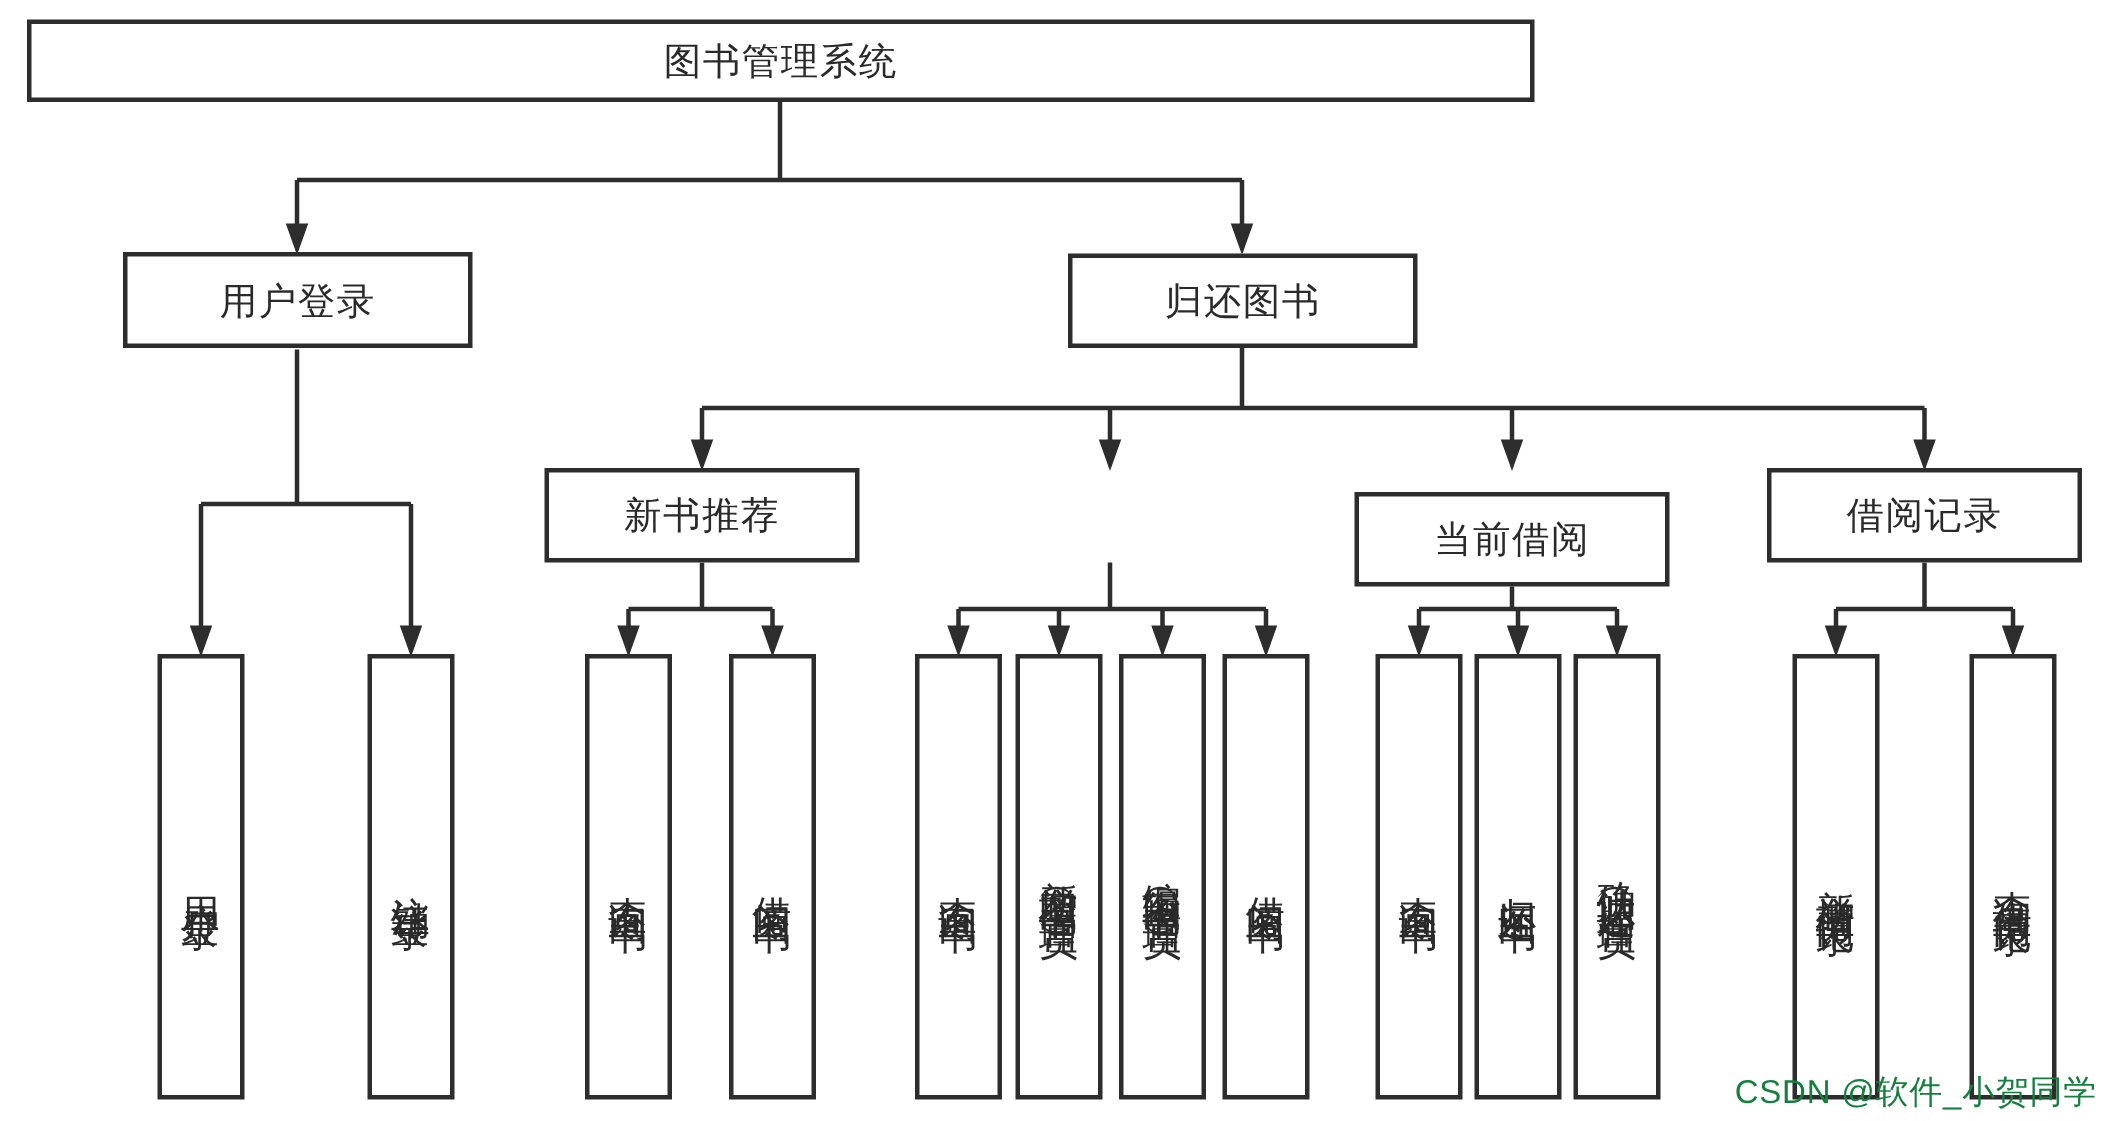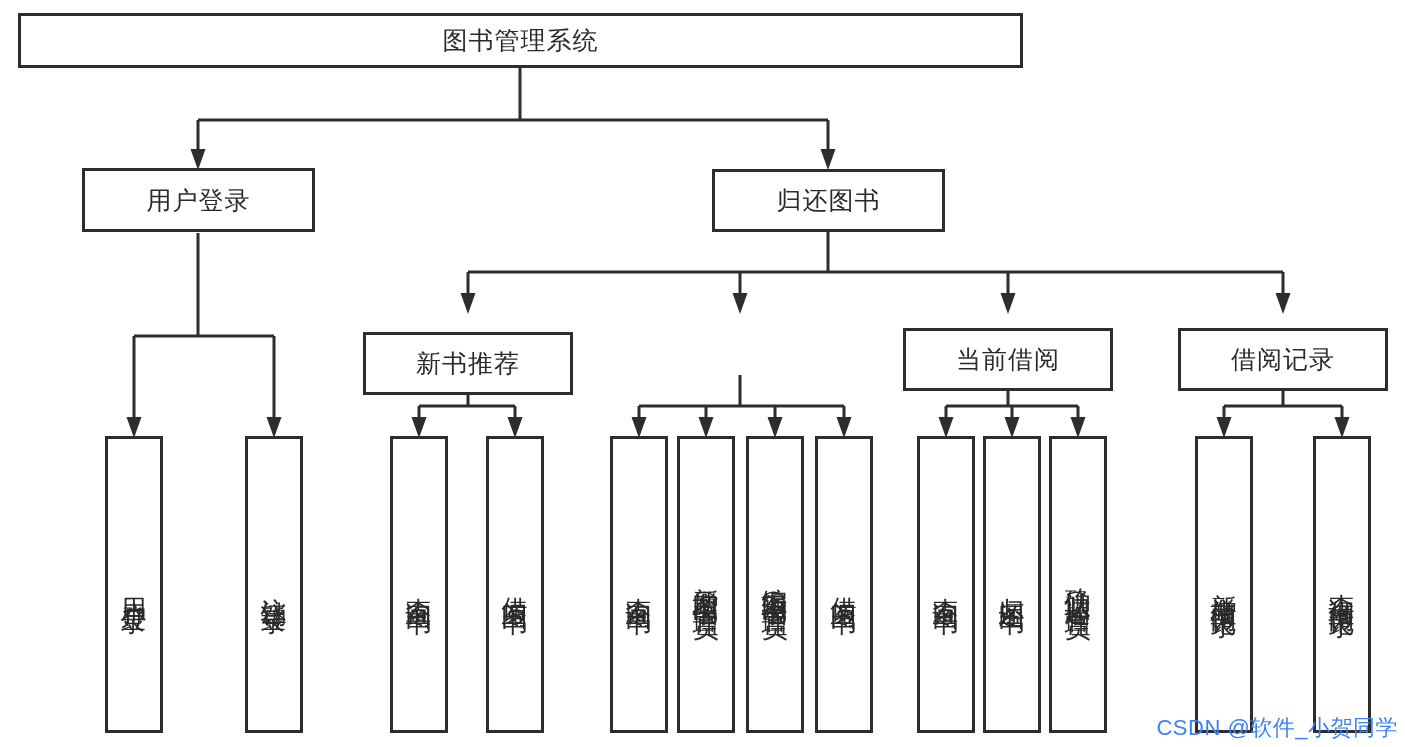--- a/index.html
+++ b/index.html
@@ -28,21 +28,21 @@
     writing-mode:vertical-rl;
     text-orientation:mixed;
     font-size:26px;
     letter-spacing:4px;
     line-height:1;
   }
   .watermark{
     position:absolute;
     right:7px;bottom:4px;
     font-size:22px;
-    color:#3b82f6;
+    color:#15803d;
     letter-spacing:0.5px;
     z-index:5;
     white-space:nowrap;
   }
 </style>
 </head>
 <body>
 
 <div class="stage">
 
@@ -101,27 +101,27 @@
     <span>图书管理系统</span>
   </div>
 
   <div class="box h" style="left:82px;top:168px;width:233px;height:64px">
     <span>用户登录</span>
   </div>
   <div class="box h" style="left:712px;top:169px;width:233px;height:63px">
     <span>归还图书</span>
   </div>
 
-  <div class="box h" style="left:363px;top:332px;width:210px;height:63px">
+  <div class="box h" style="left:363px;top:312px;width:210px;height:63px">
     <span>新书推荐</span>
   </div>
   <div class="box h" style="left:903px;top:328px;width:210px;height:63px">
     <span>当前借阅</span>
   </div>
-  <div class="box h" style="left:1178px;top:328px;width:210px;height:63px">
+  <div class="box h" style="left:1178px;top:312px;width:210px;height:63px">
     <span>借阅记录</span>
   </div>
 
   <div class="box v" style="left:105px;top:436px;width:58px;height:297px">
     <span>用户登录</span>
   </div>
   <div class="box v" style="left:245px;top:436px;width:58px;height:297px">
     <span>注销登录</span>
   </div>
 

